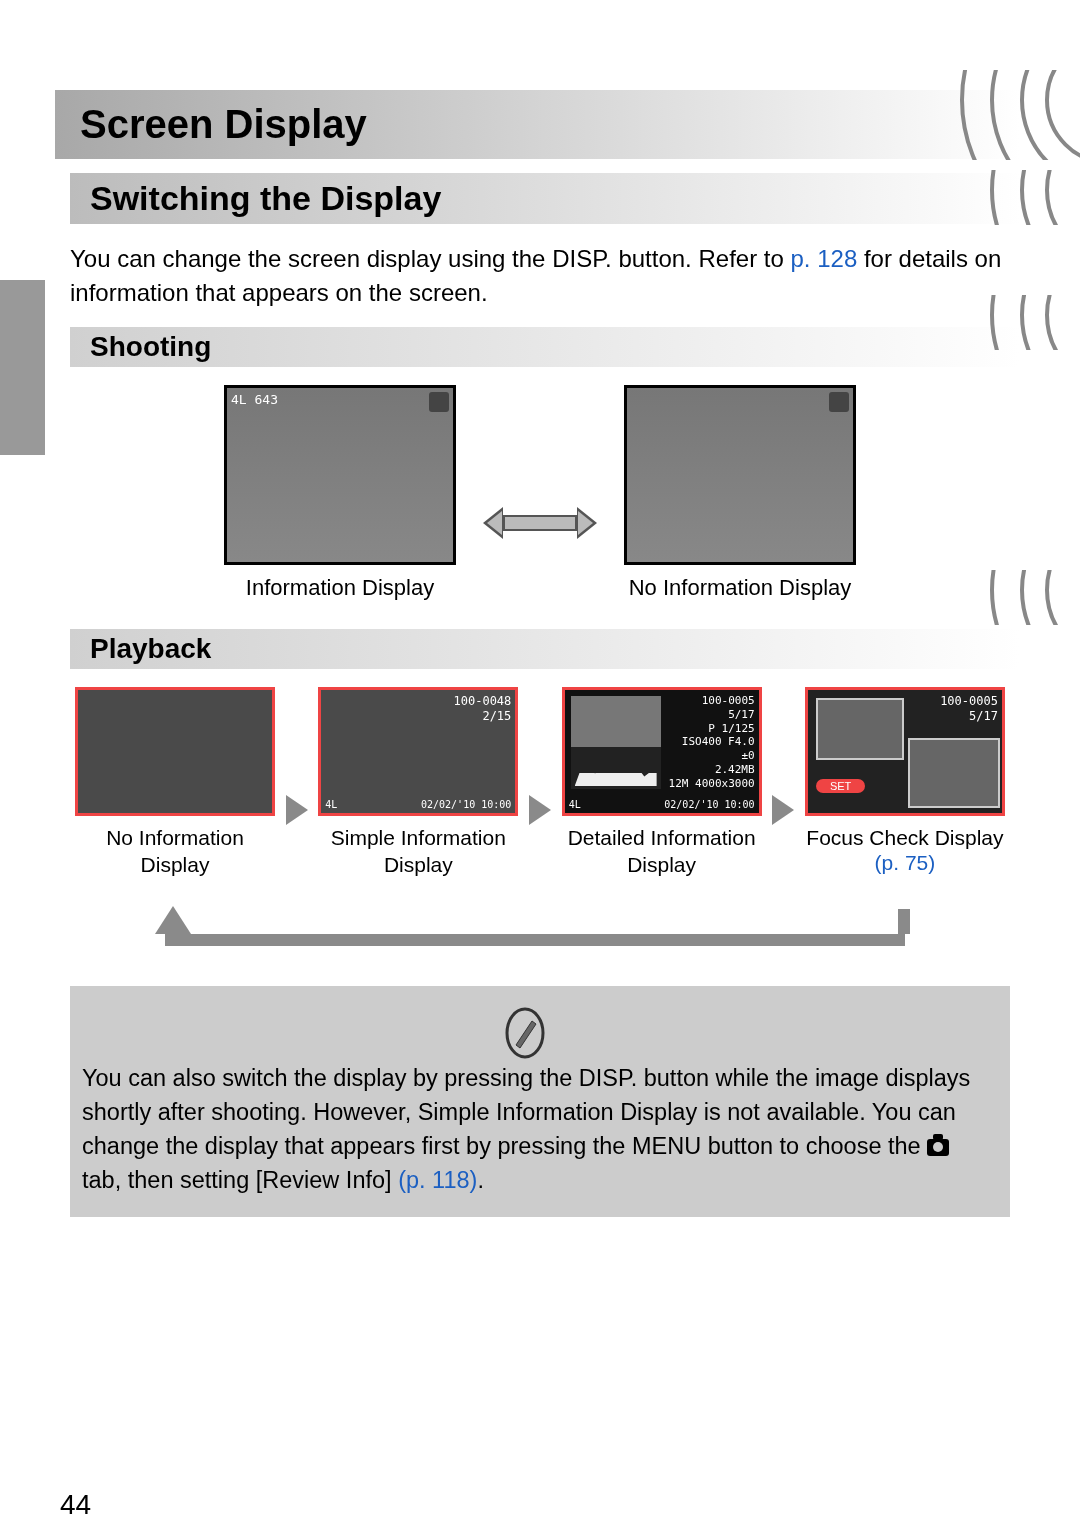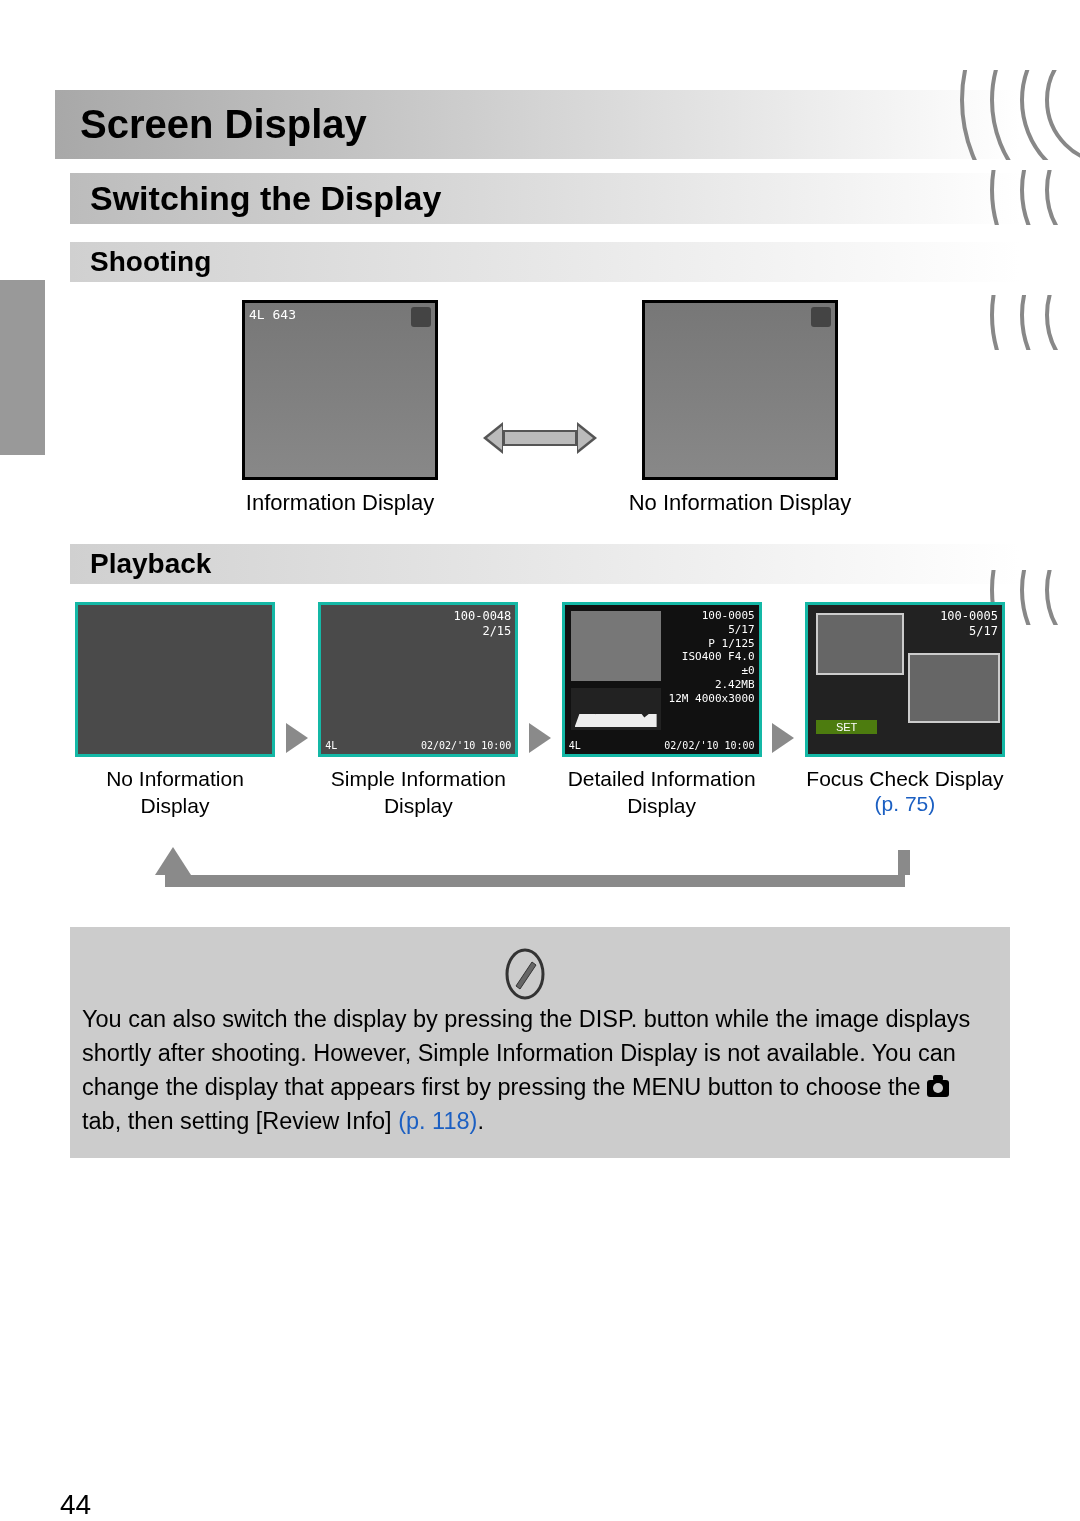--- a/index.html
+++ b/index.html
@@ -82,21 +82,21 @@
   
   .shoot-row {
     display: flex;
     justify-content: center;
     align-items: flex-start;
     gap: 0;
     margin: 18px 0 28px;
   }
   .shoot-item { text-align: center; width: 260px; }
   .shoot-thumb {
-    width: 196px; height: 180px;
+    width: 232px; height: 180px;
     background: #555;
     border: 3px solid #000;
     margin: 0 auto 10px;
     position: relative;
     background: linear-gradient(#777,#888);
   }
   .thumb-overlay-top {
     position:absolute; top:4px; left:4px; right:4px; display:flex; justify-content:space-between;
     color:#fff; font-size:13px; font-family: monospace;
   }
@@ -126,22 +126,22 @@
   .double-arrow .ah-r::after{ content:""; position:absolute; right:4px; top:-12px; border-top:12px solid transparent; border-bottom:12px solid transparent; border-left:15px solid #bbb;}
 
   
   .playback-row {
     display:flex; justify-content:space-between; align-items:flex-start;
     margin: 15px 10px 0;
     gap: 5px;
   }
   .pb-item { text-align:center; width: 210px; }
   .pb-thumb {
-    width: 200px; height: 155px;
-    background:#4a4a4a; border:3px solid #14b8a6;
+    width: 200px; height: 129px;
+    background:#4a4a4a; border:3px solid #ef4444;
     margin: 0 auto 8px; position:relative;
     overflow:hidden;
   }
   .pb-arrow {
     align-self:center; margin-top:55px;
     width:0; height:0;
     border-top:15px solid transparent;
     border-bottom:15px solid transparent;
     border-left:22px solid #8a8a8a;
   }
@@ -230,20 +230,23 @@
   </div>
   <div class="lens-corner l4">
     <div class="lens-arc" style="width:260px;height:260px;right:-170px;top:-110px;"></div>
     <div class="lens-arc" style="width:200px;height:200px;right:-140px;top:-80px;"></div>
     <div class="lens-arc" style="width:150px;height:150px;right:-115px;top:-55px;"></div>
   </div>
 
   <h1 class="heading-main">Screen Display</h1>
   <h2 class="heading-sub">Switching the Display</h2>
 
+  <p class="body-text">
+    <span>You can change the screen display using the </span><span class="g-disp">DISP.</span><span> button. Refer to </span><span class="link">p. 128</span><span> for details on information that appears on the screen.</span>
+  </p>
 
   <h3 class="heading-tertiary">Shooting</h3>
 
   <div class="shoot-row">
     <div class="shoot-item">
       <div class="shoot-thumb">
         <div class="thumb-overlay-top">
           <span>       4L  643</span>
           <span class="face-icon"></span>
         </div>
@@ -309,21 +312,21 @@
     </div>
     <div class="pb-arrow"></div>
     <div class="pb-item">
       <div class="pb-thumb" style="background:#222;">
         <div class="simple-top">
           <div>100-0005</div>
           <div>5/17</div>
         </div>
         <div class="focus-frame" style="left:8px; top:8px; width:88px; height:62px; background:#666;"></div>
         <div class="focus-frame" style="left:100px; top:48px; width:92px; height:70px; background:#666;"></div>
-        <div style="position:absolute; left:8px; bottom:20px; color:#fff; font-size:11px; background:#4d7c0f; padding:1px 20px;">SET</div>
+        <div style="position:absolute; left:8px; bottom:20px; color:#fff; font-size:11px; background:#ef4444; padding:1px 14px;border-radius:7px;">SET</div>
       </div>
       <div class="pb-caption">Focus Check Display</div>
       <div class="pb-link">(p. 75)</div>
     </div>
   </div>
 
   <div class="return-line">
     <div class="up-arrow"></div>
     <div class="up-stem"></div>
     <div class="bar"></div>

